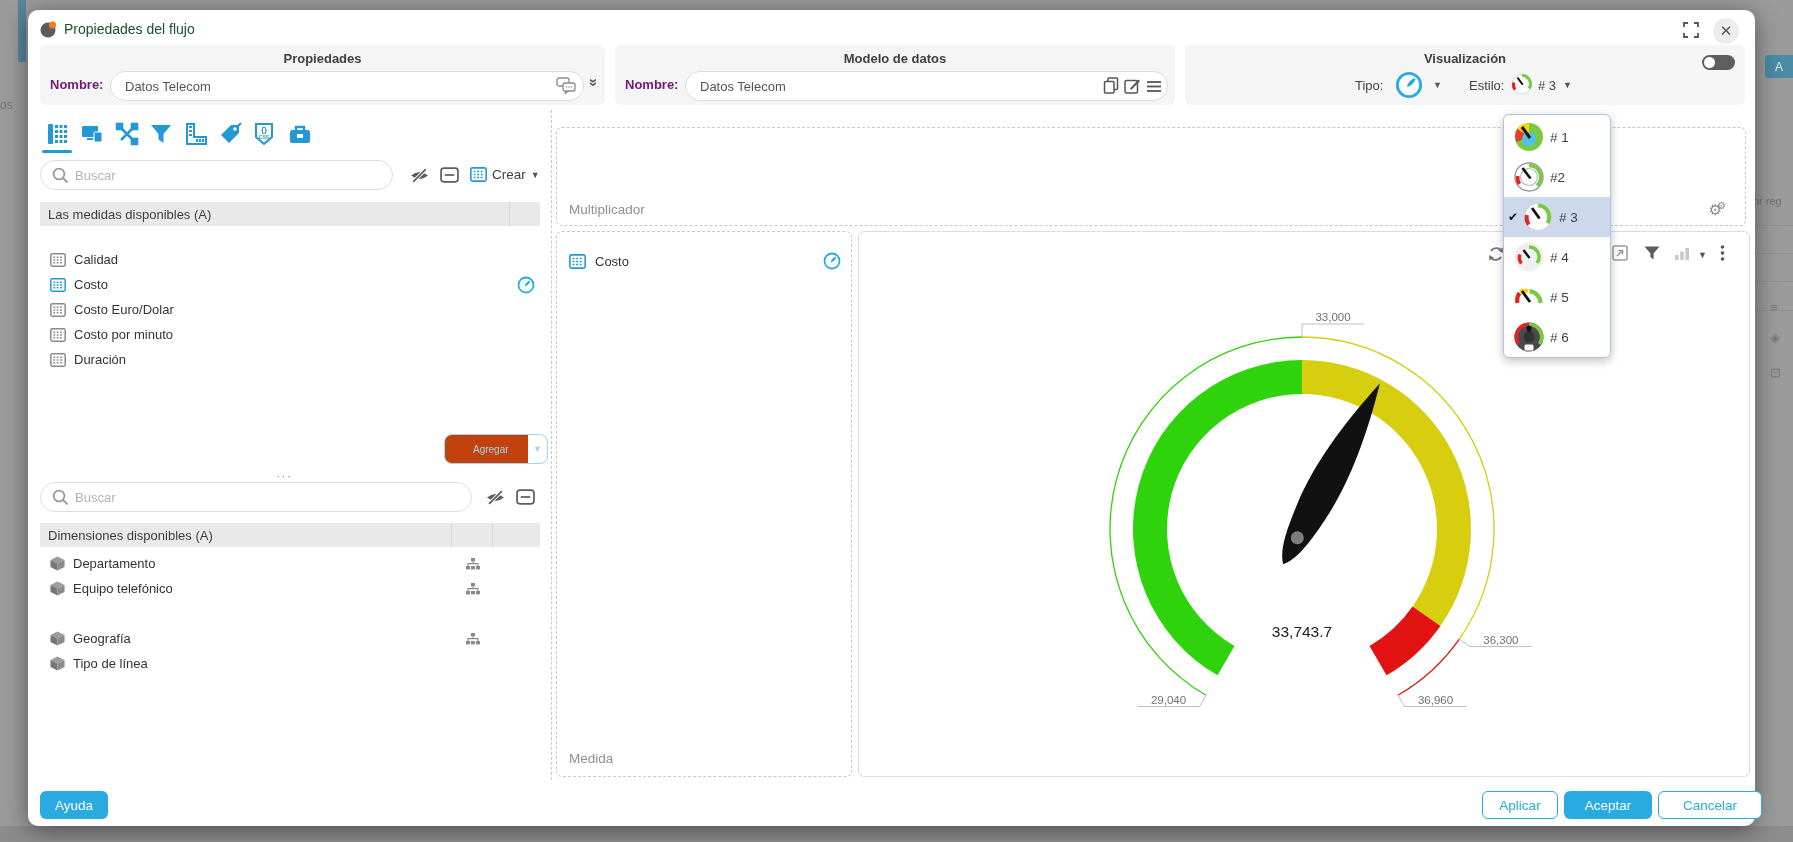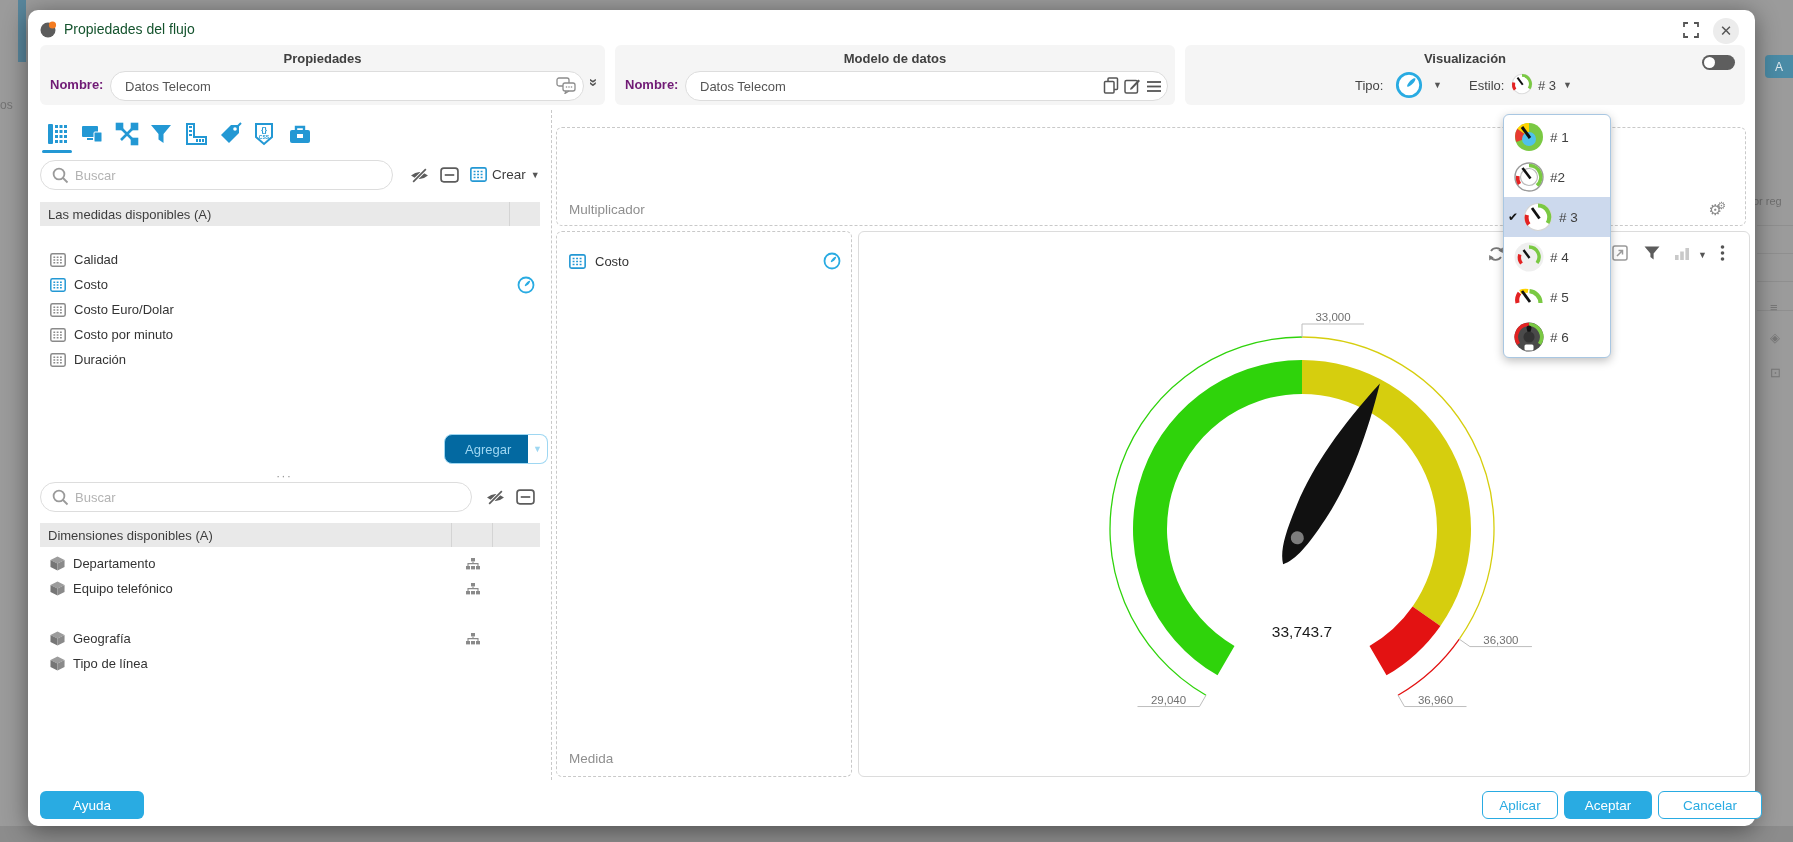--- a/index.html
+++ b/index.html
@@ -51,22 +51,22 @@
   .tab-underline { position:absolute; top:40px; width:30px; height:3px; background:#2398d4; border-radius:2px; }
   .toolrow-ic { position:absolute; color:#5c5c5c; cursor:pointer; }
   .crear { position:absolute; display:flex; align-items:center; gap:5px; cursor:pointer; color:#3d3d3d; font-size:13.5px; }
   .list-h { position:absolute; left:12px; height:24px; background:#e9e9e9; display:flex; align-items:center;
     padding-left:8px; color:#3d3d3d; font-size:13px; }
   .lrow { position:absolute; left:12px; height:25px; display:flex; align-items:center; cursor:pointer; }
   .lrow .mic { margin:0 8px 0 10px; display:flex; }
   .ltxt { color:#333; }
   .hier-ic { position:absolute; color:#8a8a8a; display:flex; }
   .vline { position:absolute; width:1px; background:#d4d4d4; }
-  .btn-agregar { position:absolute; height:30px; border:1.5px solid #9ed7f2; color:#9ed7f2; background:#0369a1;
-    border-radius:8px 0 0 8px; font-size:13px; padding:0 20px; cursor:pointer; font-family:"Liberation Sans",sans-serif; }
+  .btn-agregar { position:absolute; height:30px; border:1.5px solid #9ed7f2; color:#9ed7f2; background:#c2410c;
+    border-radius:8px 0 0 8px; font-size:10px; padding:0 28px; cursor:pointer; font-family:"Liberation Sans",sans-serif; }
   .btn-agregar-c { position:absolute; width:20px; height:30px; border:1.5px solid #9ed7f2; border-left:none; color:#9ed7f2;
     background:#fff; border-radius:0 8px 8px 0; display:flex; align-items:center; justify-content:center; font-size:9px; cursor:pointer; }
   .grip { position:absolute; color:#9a9a9a; font-size:13px; letter-spacing:1px; }
 
   
   .dropzone { position:absolute; border:1px dashed #c9c9c9; border-radius:6px; }
   .zone-lab { position:absolute; color:#8f8f8f; font-size:13.5px; }
   .chip { position:absolute; display:flex; align-items:center; }
   #chart-panel { position:absolute; left:830px; top:221px; width:892px; height:546px; background:#fff;
     border:1px solid #dcdcdc; border-radius:6px; }
@@ -553,17 +553,17 @@
         <path d="M16,3.5 A12.5,12.5 0 0 1 26.5,23" fill="none" stroke="#7ac943" stroke-width="3.6"></path>
         <path d="M5.5,23 A12.5,12.5 0 0 1 16,3.5" fill="none" stroke="#e32222" stroke-width="3.6"></path>
         <path d="M16,16 L13.5,7 A2.5,2.5 0 0 1 18.5,7 Z" fill="#111"></path>
         <circle cx="16" cy="16" r="5.5" fill="#333"></circle>
         <rect x="11.5" y="23.5" width="9" height="6" rx="1.5" fill="#fff"></rect>
       </svg>
       <span class="dd-lab"># 6</span>
     </div>
   </div>
 
-  <button class="btn solid" style="left:12px; width:104px;">Ayuda</button>
+  <button class="btn solid" style="left:12px; width:68px;">Ayuda</button>
   <button class="btn outline" style="left:1454px; width:76px;">Aplicar</button>
   <button class="btn solid" style="left:1536px; width:88px;">Aceptar</button>
   <button class="btn outline" style="left:1630px; width:104px;">Cancelar</button>
 </div>
 
 </body></html>

